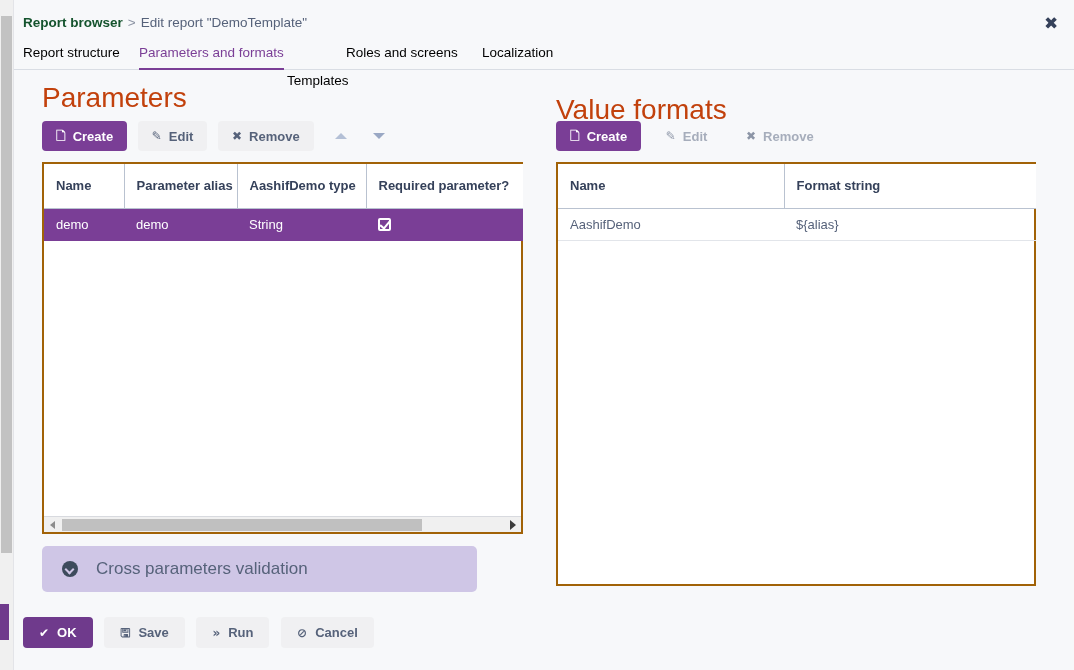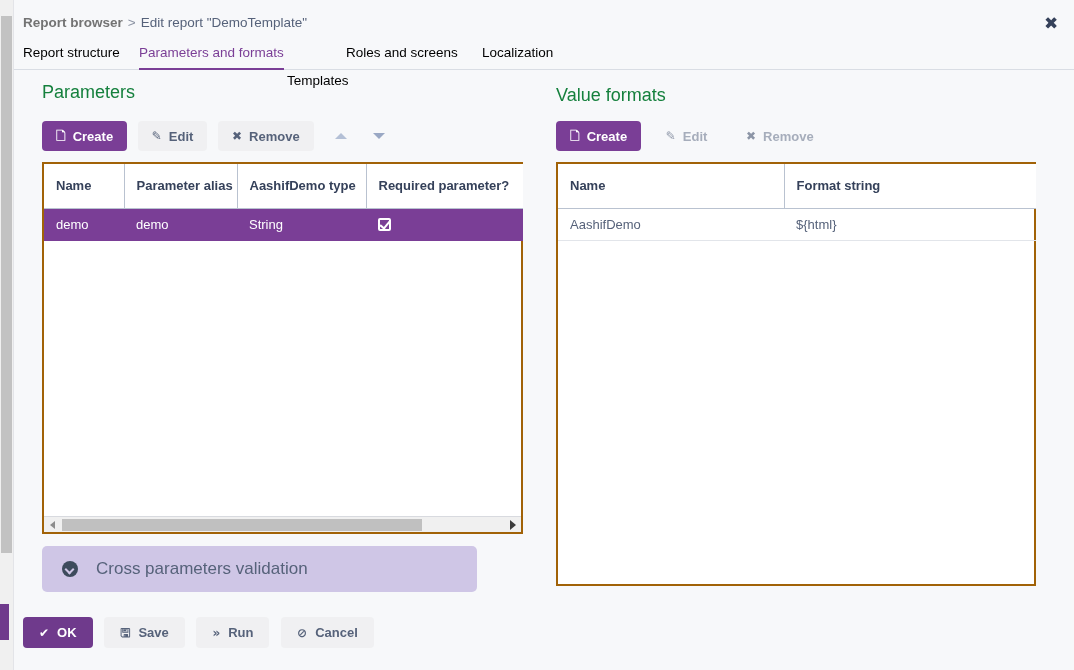--- a/index.html
+++ b/index.html
@@ -68,21 +68,21 @@
     left: 0; top: 0;
     width: 1060px; height: 44px;
   }
   #breadcrumb {
     position: absolute;
     left: 9px; top: 15px;
     font-size: 13.5px;
     white-space: nowrap;
   }
   #breadcrumb .crumb-link {
-    color: #737373;
+    color: #14532d;
     font-weight: bold;
     cursor: pointer;
   }
   #breadcrumb .crumb-sep {
     color: #8b93a3;
     padding: 0 5px;
     font-weight: normal;
   }
   #breadcrumb .crumb-current {
     color: #56627a;
@@ -118,23 +118,23 @@
     white-space: nowrap;
   }
   .tab.active {
     color: #7a3e96;
     border-bottom: 2px solid #7a3e96;
   }
 
   
   .panel-title {
     position: absolute;
-    font-size: 18px;
+    font-size: 28px;
     font-weight: normal;
-    color: #15803d;
+    color: #c2410c;
     white-space: nowrap;
   }
 
   
   .toolbar { position: absolute; height: 30px; }
   .tbtn {
     position: relative;
     display: inline-flex;
     align-items: center;
     gap: 7px;
@@ -423,21 +423,21 @@
           <span class="caret-r"></span>
         </div>
     </div>
   </div>
 
   <div id="cross-valid" style="left:28px; top:546px; width:435px; height:46px;">
     <span class="circle-chevron"></span>
     <span class="cv-label">Cross parameters validation</span>
   </div>
 
-  <div class="panel-title" style="left:542px; top:85px;">Value formats</div>
+  <div class="panel-title" style="left:542px; top:94px;">Value formats</div>
 
   <div class="toolbar" style="left:542px; top:121px;">
     <button class="tbtn primary">
       <span class="gl">🗋</span>
       <span>Create</span>
     </button>
     <button class="tbtn disabled">
       <span class="gl">✎</span>
       <span>Edit</span>
     </button>
@@ -455,21 +455,21 @@
         </colgroup>
       <thead>
         <tr>
           <th>Name</th>
           <th>Format string</th>
         </tr>
       </thead>
       <tbody>
         <tr>
           <td>AashifDemo</td>
-          <td>${html}</td>
+          <td>${alias}</td>
         </tr>
       </tbody>
     </table>
   </div>
 
   <div id="footer">
     <div style="position:absolute; left:9px; top:7px;">
       <button class="fbtn primary">
         <span class="gl">✔</span>
         <span>OK</span>

